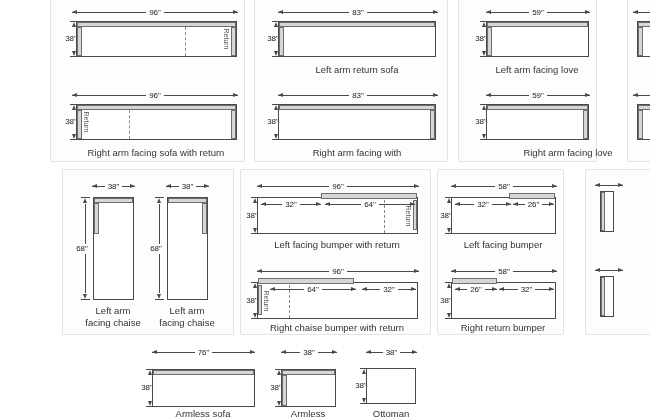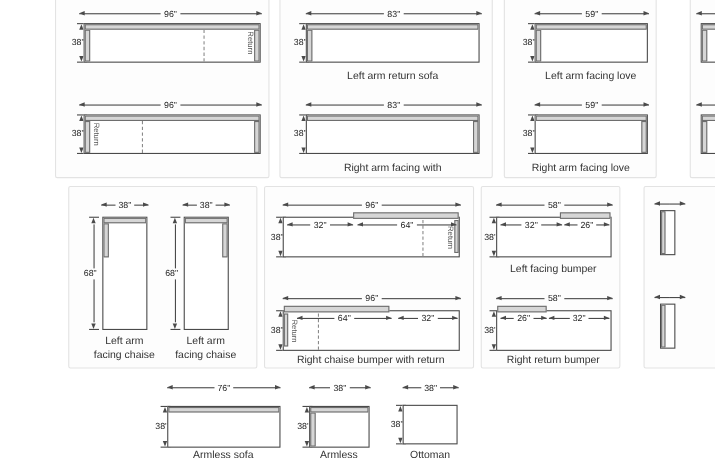--- a/index.html
+++ b/index.html
@@ -76,20 +76,21 @@
       <b>38"</b>
       <span class="cap b"></span>
   </div>
   <div class="shape" style="left:76px;top:104px;width:161px;height:36px">
     <span class="strip s-top"></span>
     <span class="strip s-right"></span>
     <span class="strip s-left"></span>
     <span class="dash" style="left:52px"></span>
     <span class="rot" style="left:6px">Return</span>
   </div>
+  <div class="capt" style="left:156px;top:147px">Right arm facing sofa with return</div>
 
   <div class="hdim" style="left:278px;top:8px;width:160px">
     <i class="ln l"></i>
       <b>83"</b>
       <i class="ln r"></i>
   </div>
   <div class="vdim" style="left:268px;top:21px;height:36px">
     <span class="cap"></span>
       <b>38"</b>
       <span class="cap b"></span>
@@ -139,21 +140,21 @@
   </div>
   <div class="vdim" style="left:476px;top:104px;height:36px">
     <span class="cap"></span>
       <b>38"</b>
       <span class="cap b"></span>
   </div>
   <div class="shape" style="left:486px;top:104px;width:103px;height:36px">
     <span class="strip s-top"></span>
     <span class="strip s-right"></span>
   </div>
-  <div class="capt" style="left:528px;top:147px">Right arm facing love</div>
+  <div class="capt" style="left:568px;top:147px">Right arm facing love</div>
 
   <div class="hdim" style="left:633px;top:8px;width:40px">
     <i class="ln l"></i>
   </div>
   <div class="shape" style="left:637px;top:21px;width:40px;height:36px">
     <span class="strip s-top"></span>
     <span class="strip s-left"></span>
   </div>
   <div class="hdim" style="left:633px;top:91px;width:40px">
     <i class="ln l"></i>
@@ -224,20 +225,21 @@
   <div class="hdim" style="left:261px;top:200px;width:60px">
     <i class="ln l"></i>
       <b>32"</b>
       <i class="ln r"></i>
   </div>
   <div class="hdim" style="left:325px;top:200px;width:90px">
     <i class="ln l"></i>
       <b>64"</b>
       <i class="ln r"></i>
   </div>
+  <div class="capt" style="left:337px;top:239px">Left facing bumper with return</div>
 
   <div class="hdim" style="left:257px;top:267px;width:162px">
     <i class="ln l"></i>
       <b>96"</b>
       <i class="ln r"></i>
   </div>
   <div class="vdim" style="left:247px;top:282px;height:37px">
     <span class="cap"></span>
       <b>38"</b>
       <span class="cap b"></span>

